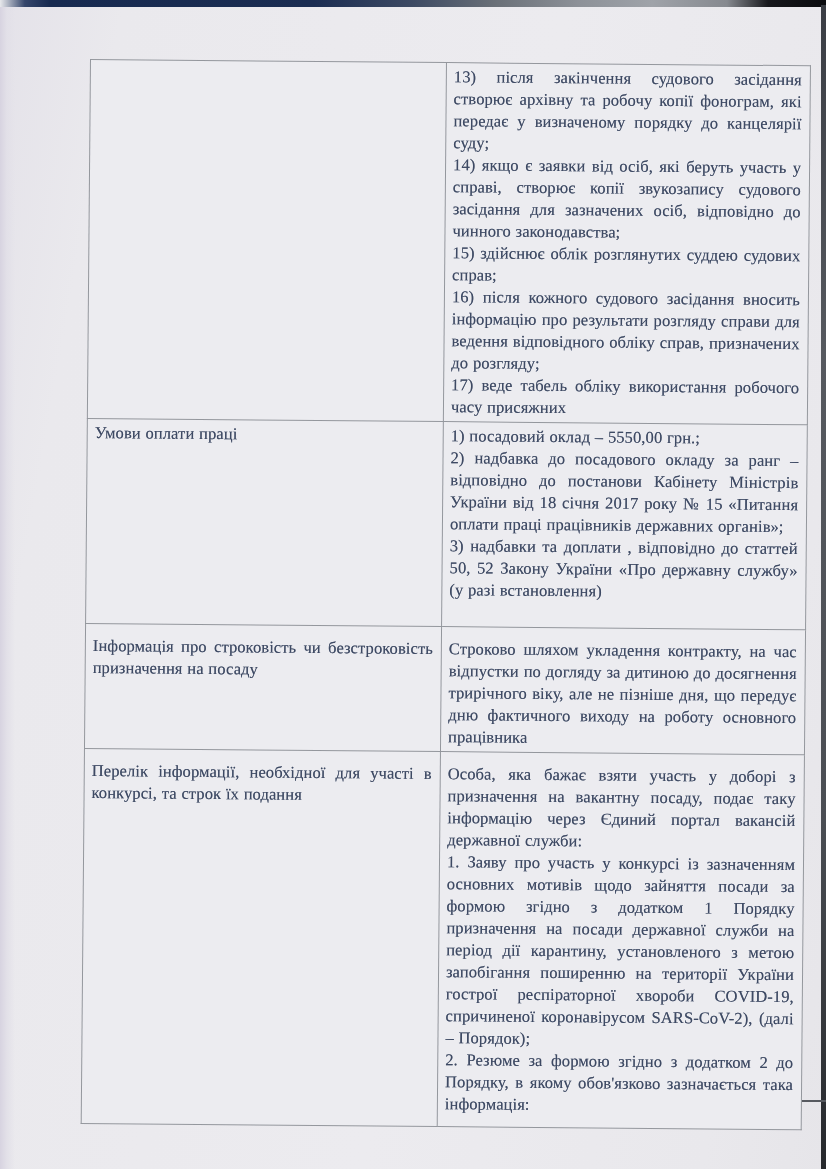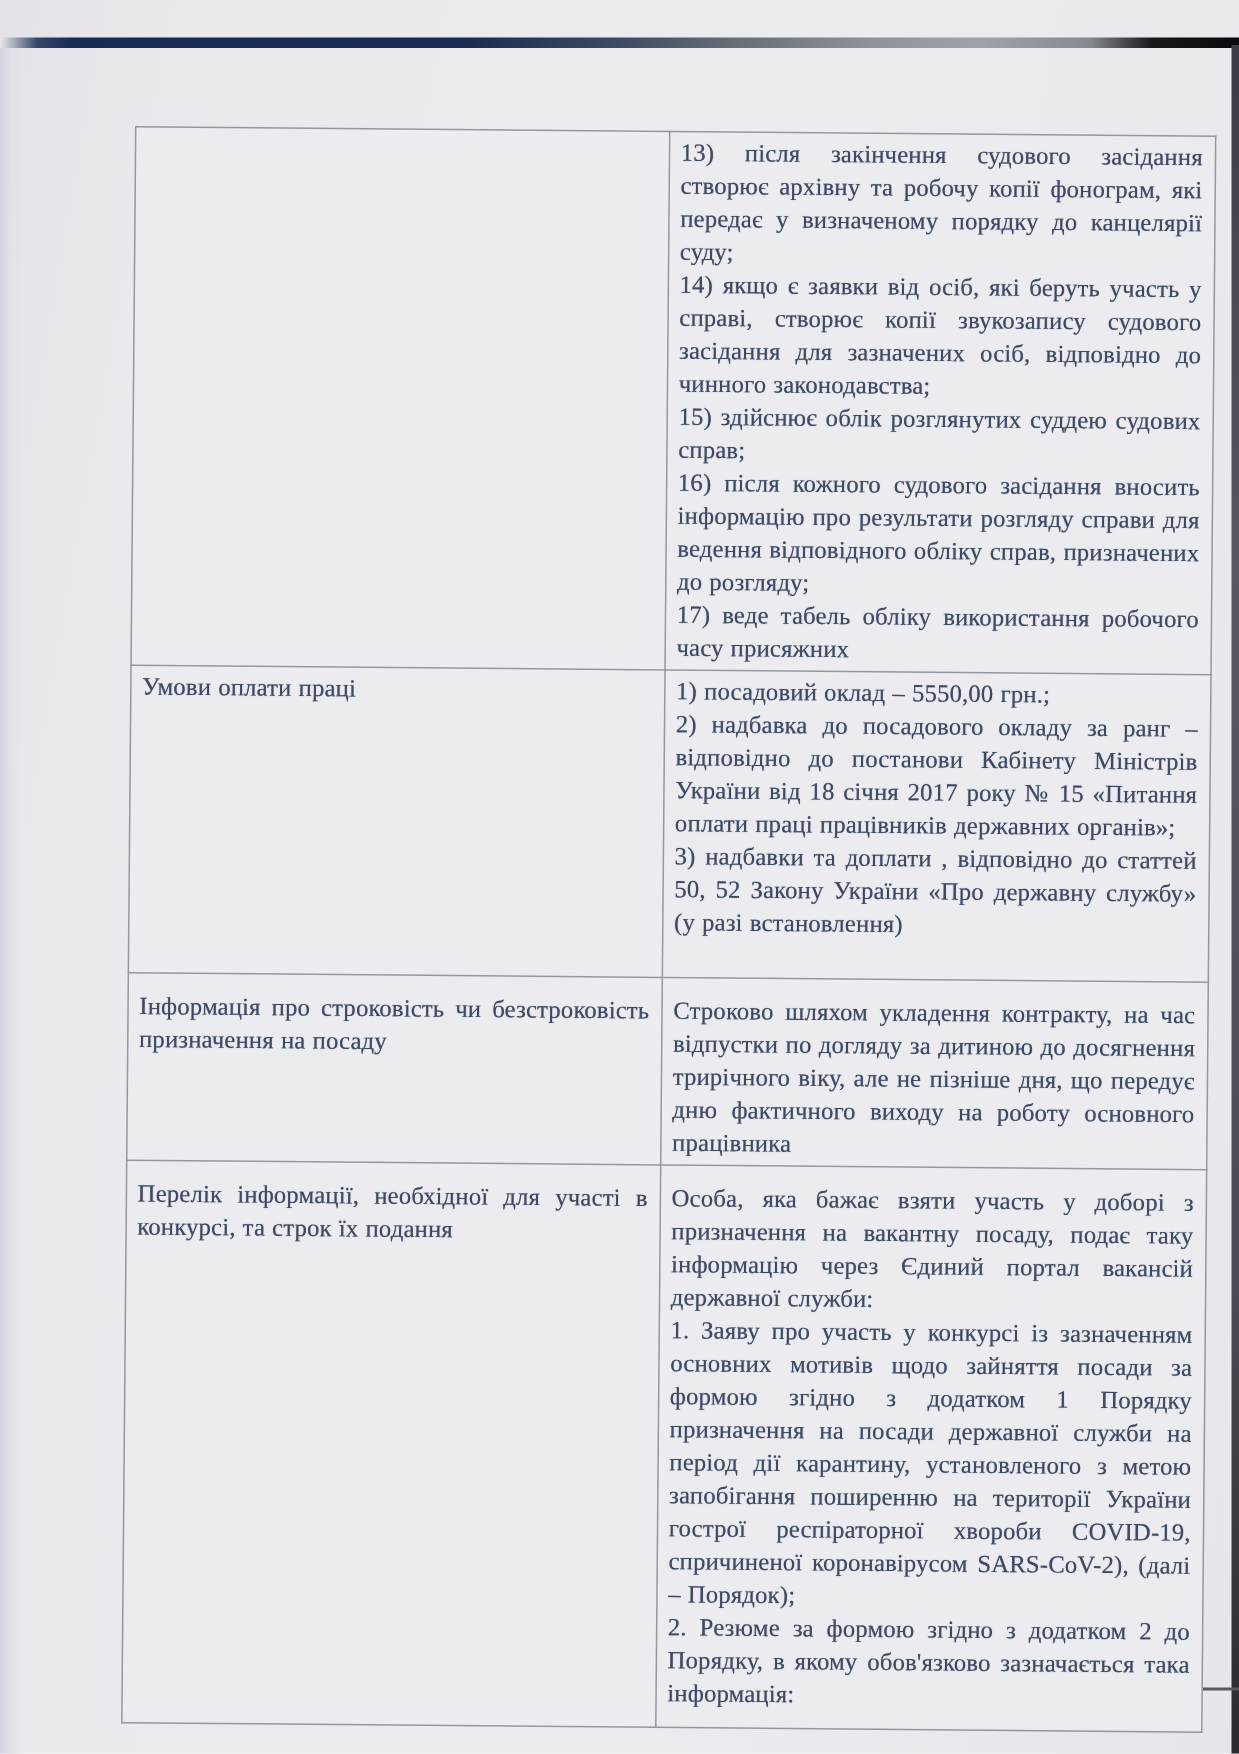--- a/index.html
+++ b/index.html
@@ -11,21 +11,20 @@
     height: 1169px;
     overflow: hidden;
     position: relative;
     background:
       linear-gradient(100deg, #e4e2e9 0%, #eae9ed 12%, #ecebef 55%, #e9e8ec 88%, #e6e5e9 100%);
     font-family: "Liberation Serif", "DejaVu Serif", serif;
   }
   .scan-page {
     position: absolute;
     inset: 0;
-    margin-top: 25px;
   }
   
   .edge-top {
     position: absolute;
     top: 0; left: 0;
     width: 826px; height: 7px;
     background: linear-gradient(90deg,
       #e8e9ec 0%, #35466b 3%, #172a50 6%, #1b2d52 38%,
       #3d4a63 50%, #6a7078 60%, #8d9198 70%, #9fa3a9 79%,
       #86898f 88%, #17181c 93%, #0a0b0e 100%);

